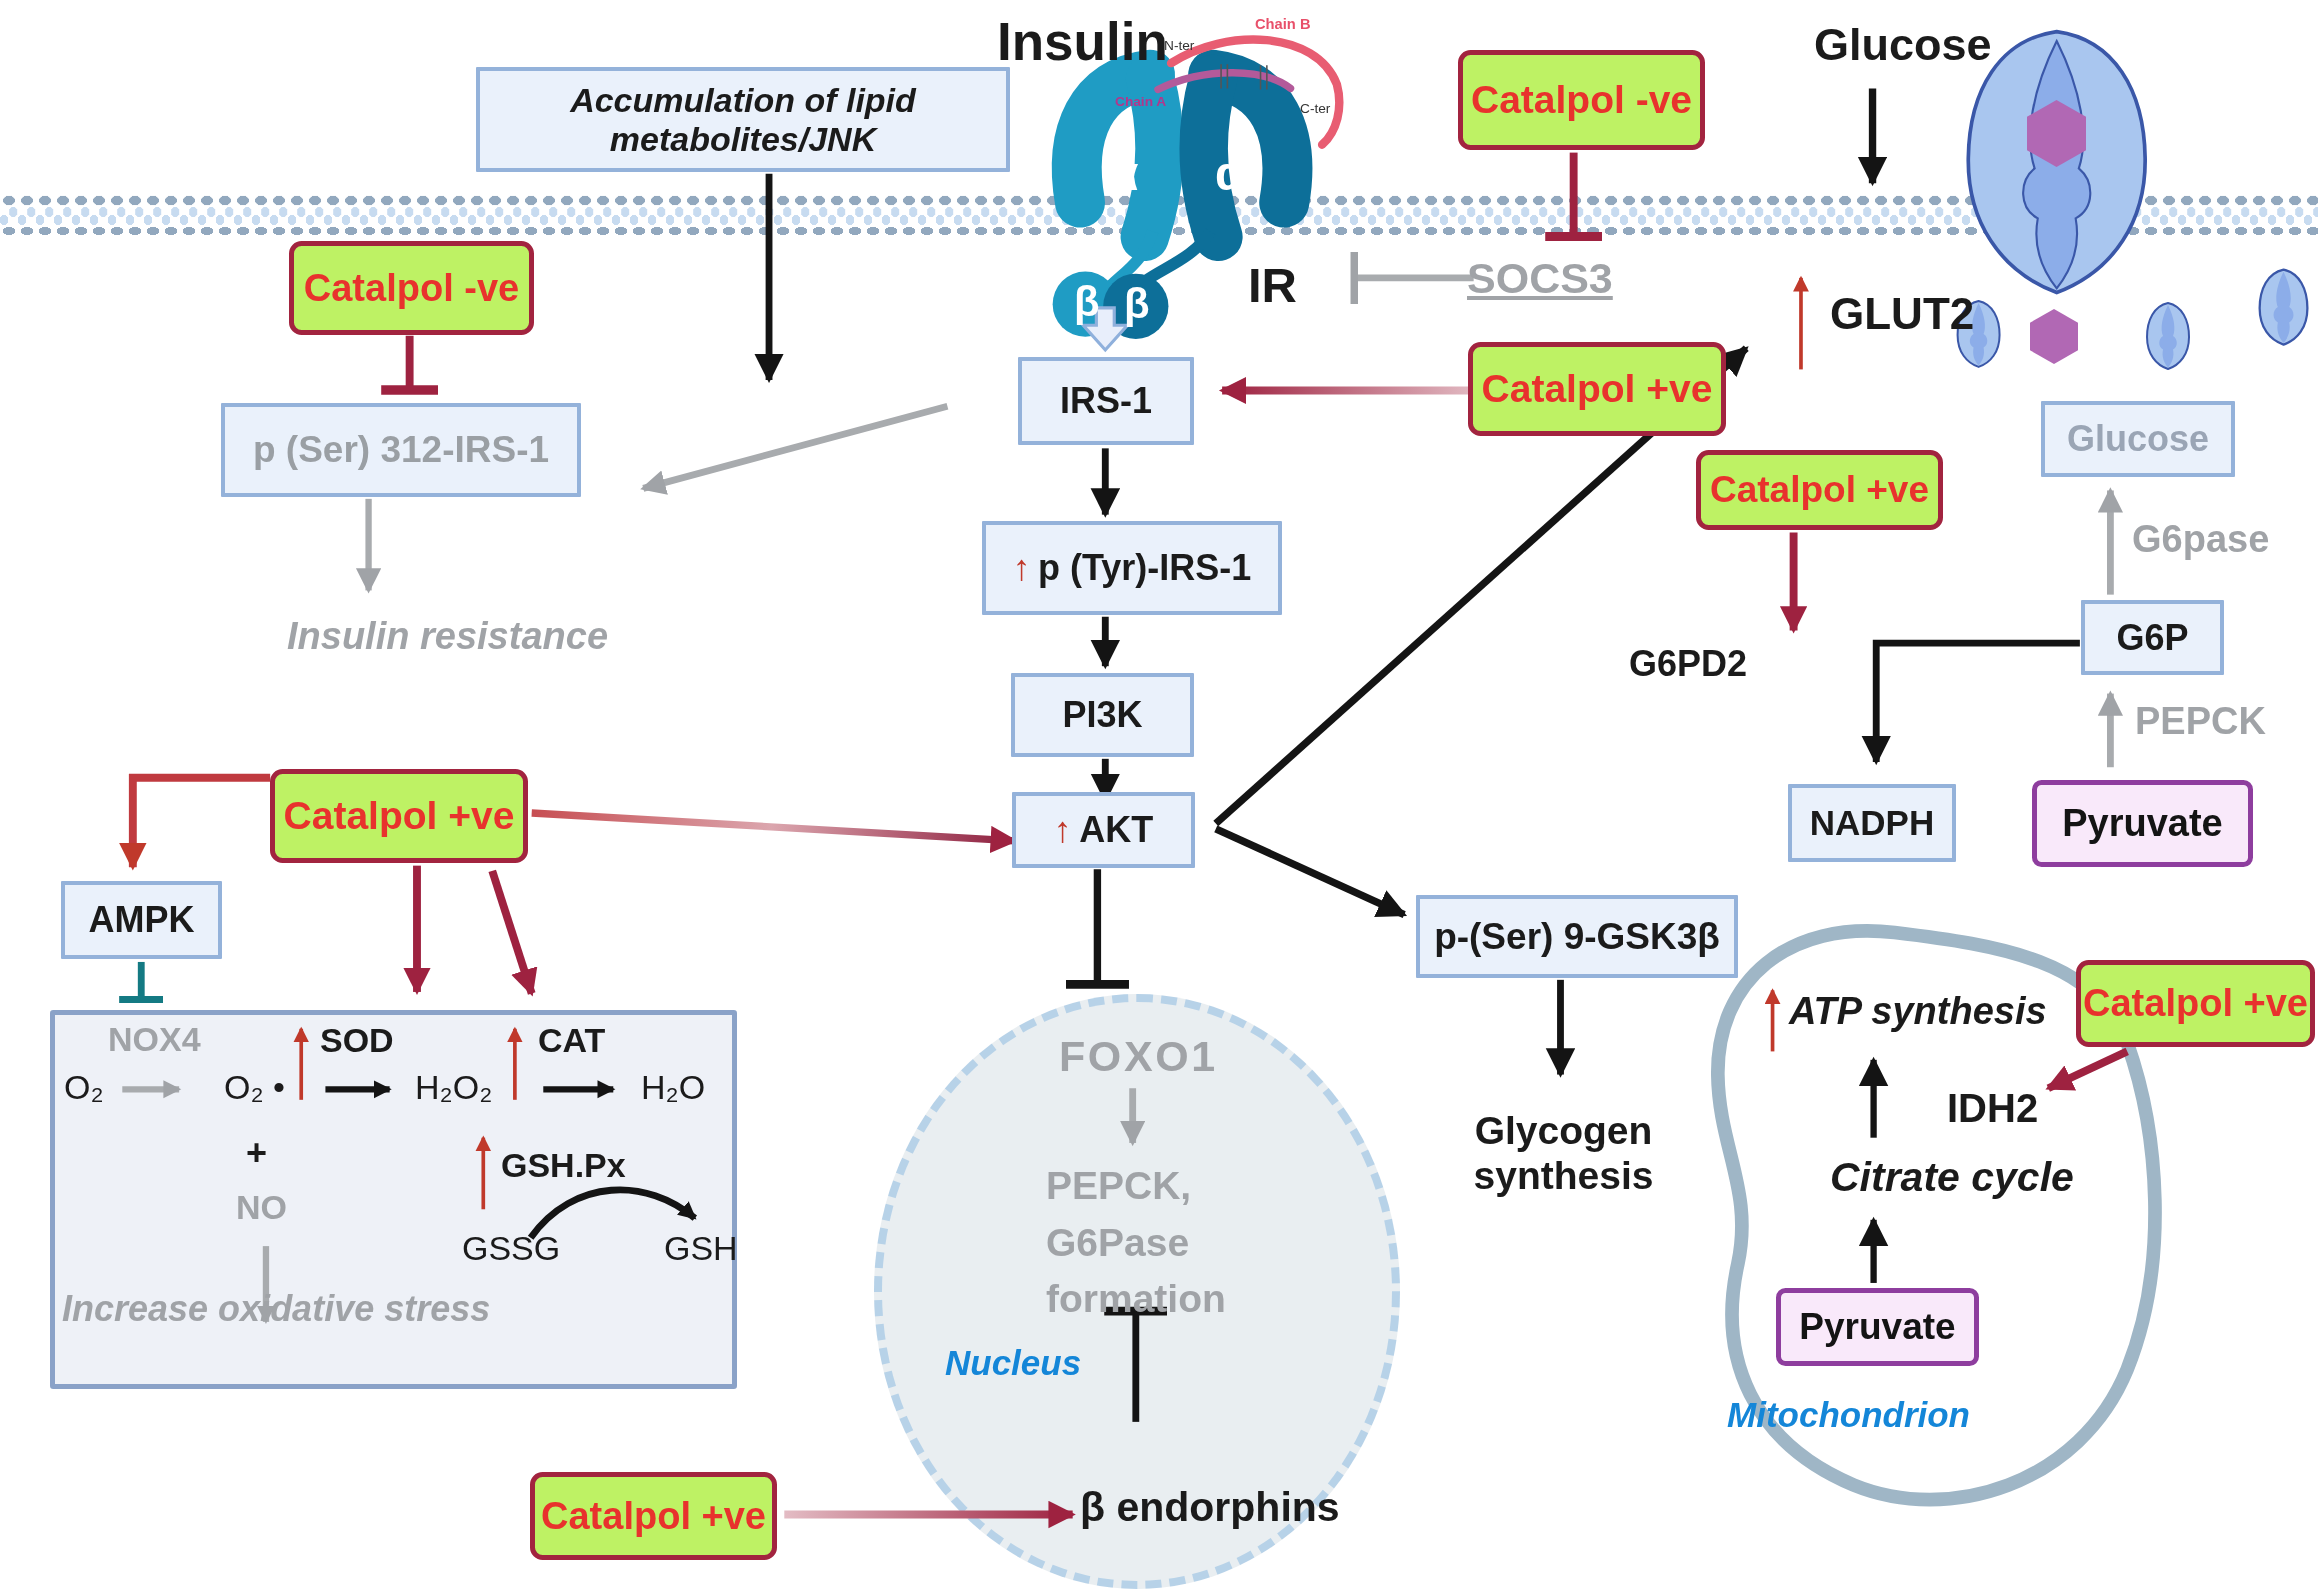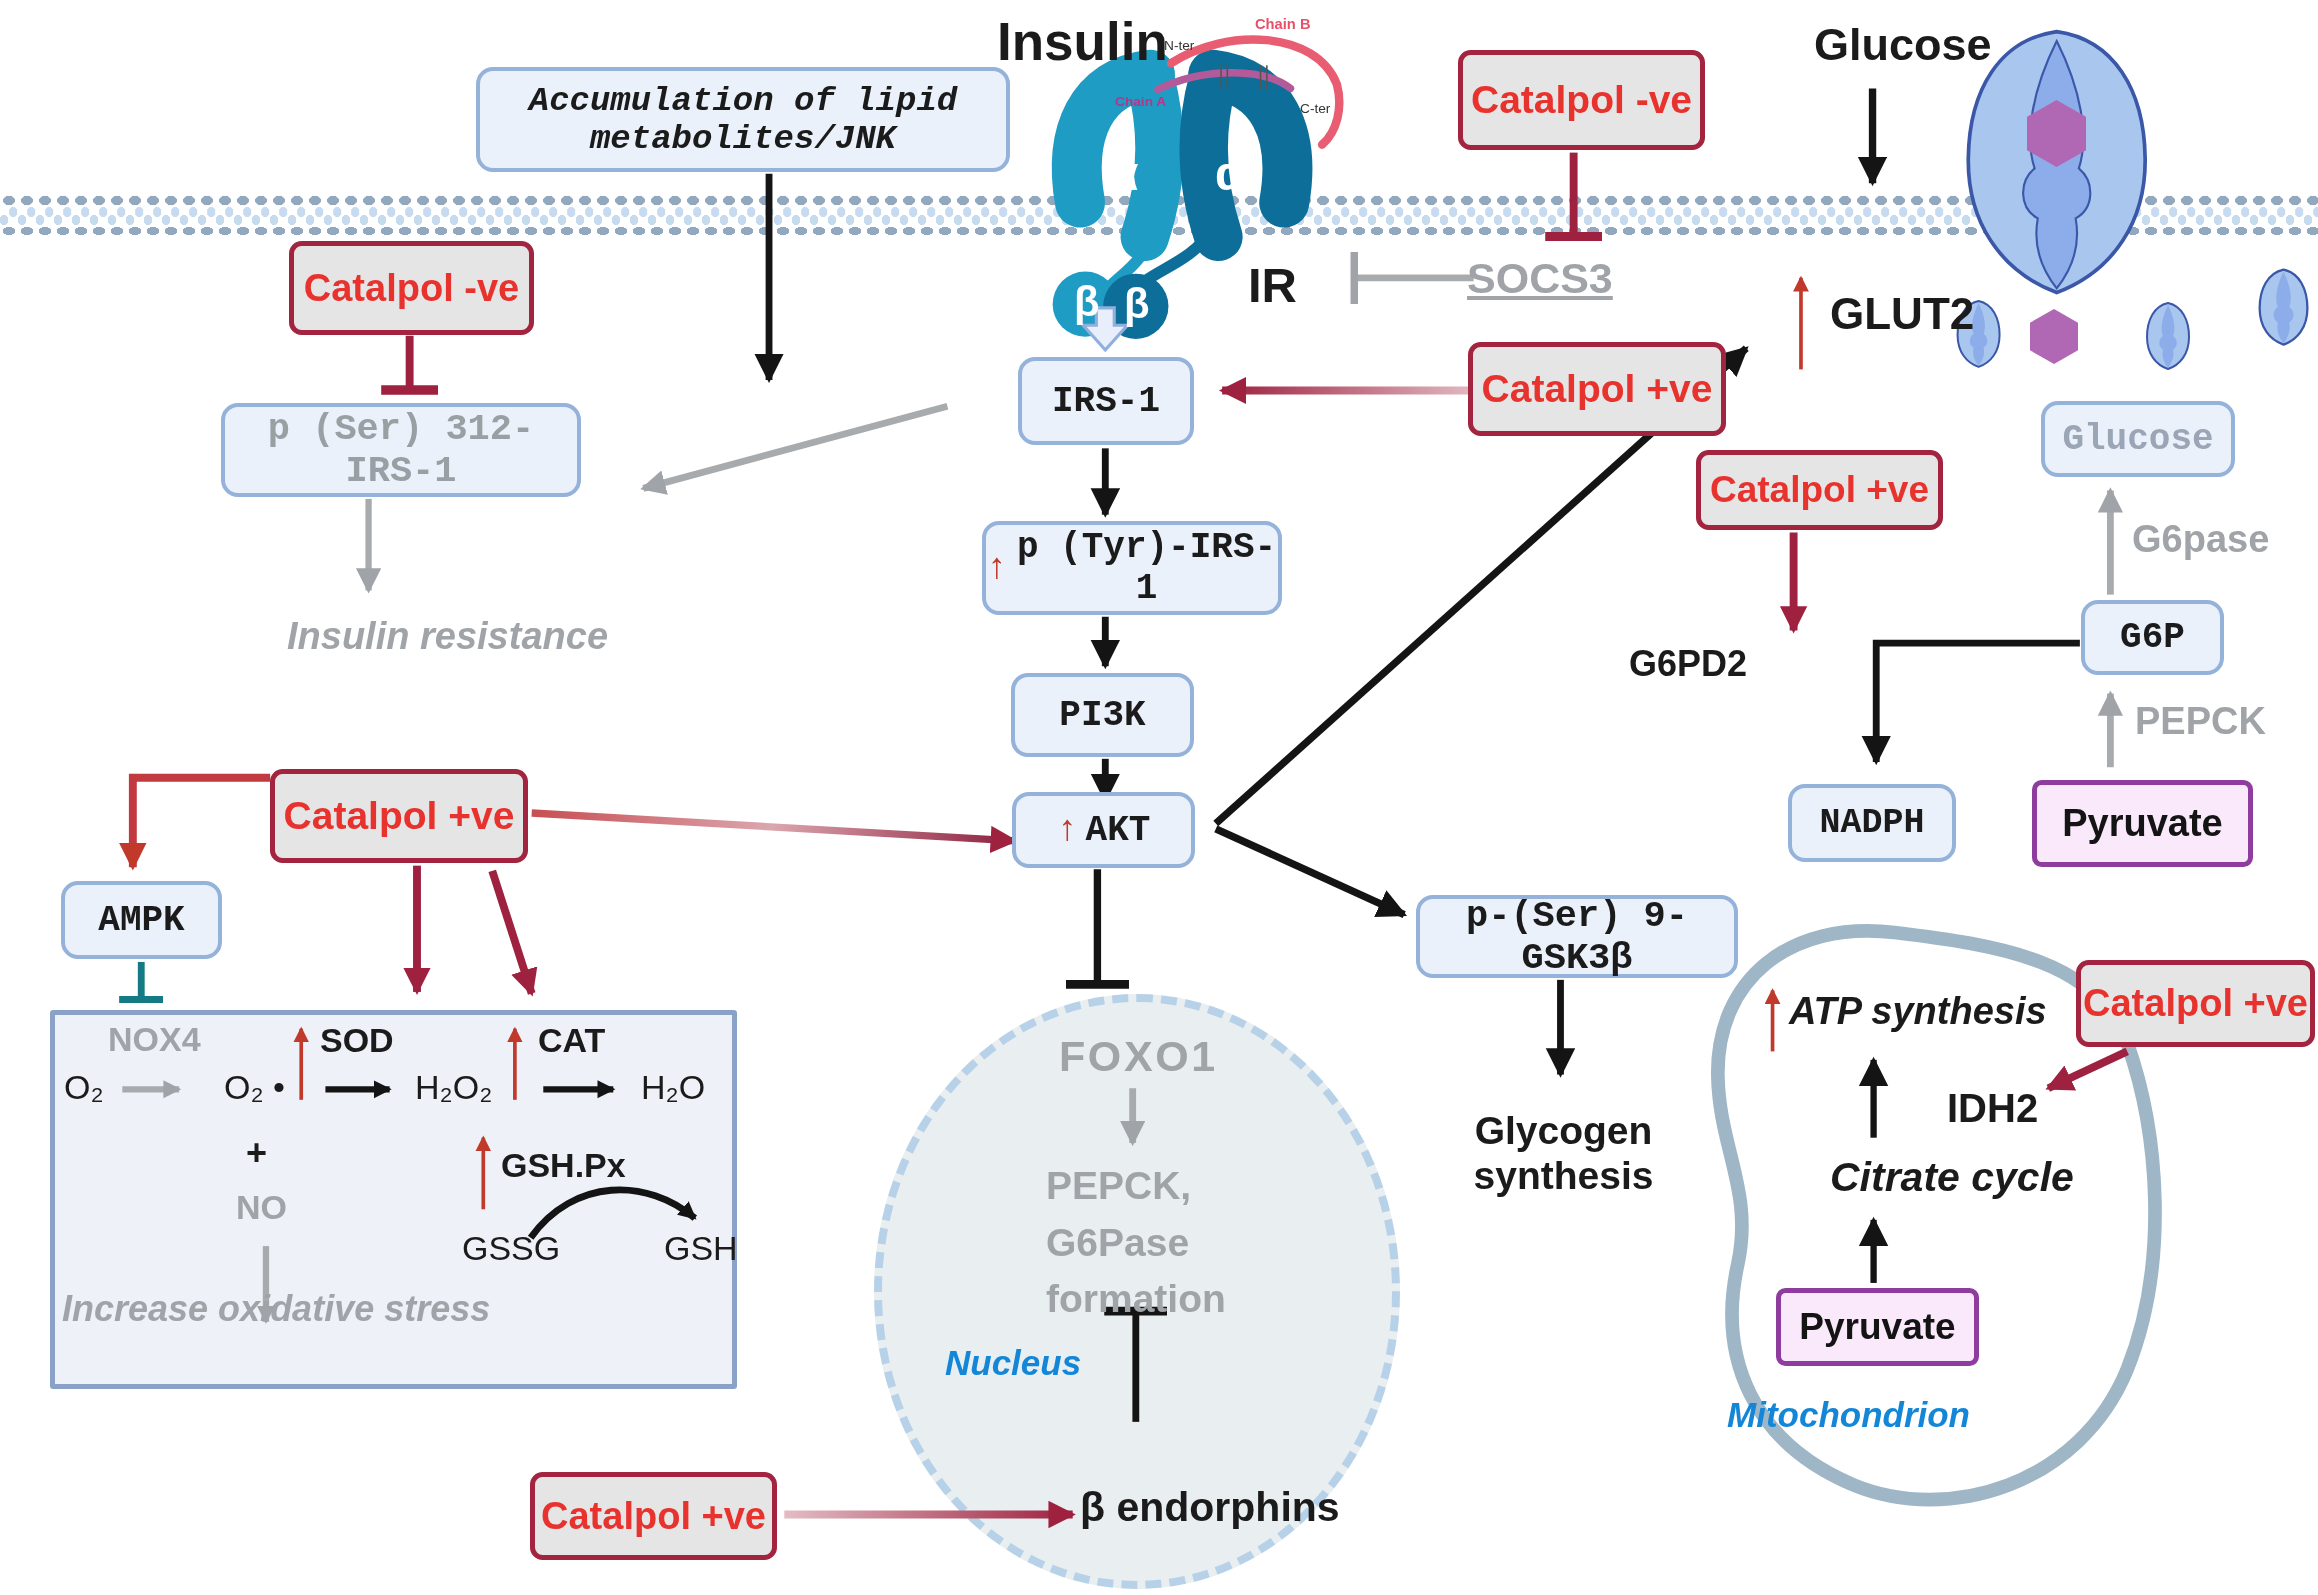--- a/index.html
+++ b/index.html
@@ -17,22 +17,22 @@
     background-repeat:repeat-x;}
   
   .lbl{position:absolute;font-weight:bold;color:#1b1b1b;white-space:nowrap;line-height:1.15;}
   .gray{color:#a0a3a7;}
   .blue-lbl{color:#1486d8;font-style:italic;}
   .it{font-style:italic;}
   .red-up{color:#c0392b;font-weight:bold;margin-right:7.4px;}
   
   .bx{position:absolute;display:flex;align-items:center;justify-content:center;
       text-align:center;font-weight:bold;box-sizing:border-box;}
-  .bx.blue{background:#eaf1fb;border:4.2px solid #94b2da;border-radius:17px;color:#1b1b1b;font-family:Liberation Mono, monospace;}
-  .bx.red{background:#e5e5e5;border:5.8px solid #a2243f;border-radius:12.6px;color:#e8322d;}
+  .bx.blue{background:#eaf1fb;border:4.2px solid #94b2da;border-radius:1px;color:#1b1b1b;}
+  .bx.red{background:#bef264;border:5.8px solid #a2243f;border-radius:12.6px;color:#e8322d;}
   .bx.purple{background:#f9e9fa;border:5.3px solid #8e3d9e;border-radius:9.5px;color:#141414;}
   
   .nucleus{position:absolute;left:874px;top:994px;width:526px;height:595px;
     background:#e9eef1;border:8px dashed #b7d2e8;border-radius:50%;box-sizing:border-box;}
   .oxbox{position:absolute;left:50px;top:1010px;width:687px;height:379px;
     background:#eef1f7;border:5.3px solid #8aa2c8;border-radius:3.2px;box-sizing:border-box;}
   .hex{position:absolute;background:#b168b4;
     clip-path:polygon(50% 0,100% 25%,100% 75%,50% 100%,0 75%,0 25%);}
   svg{position:absolute;left:0;top:0;}
   .overlay{pointer-events:none;}

